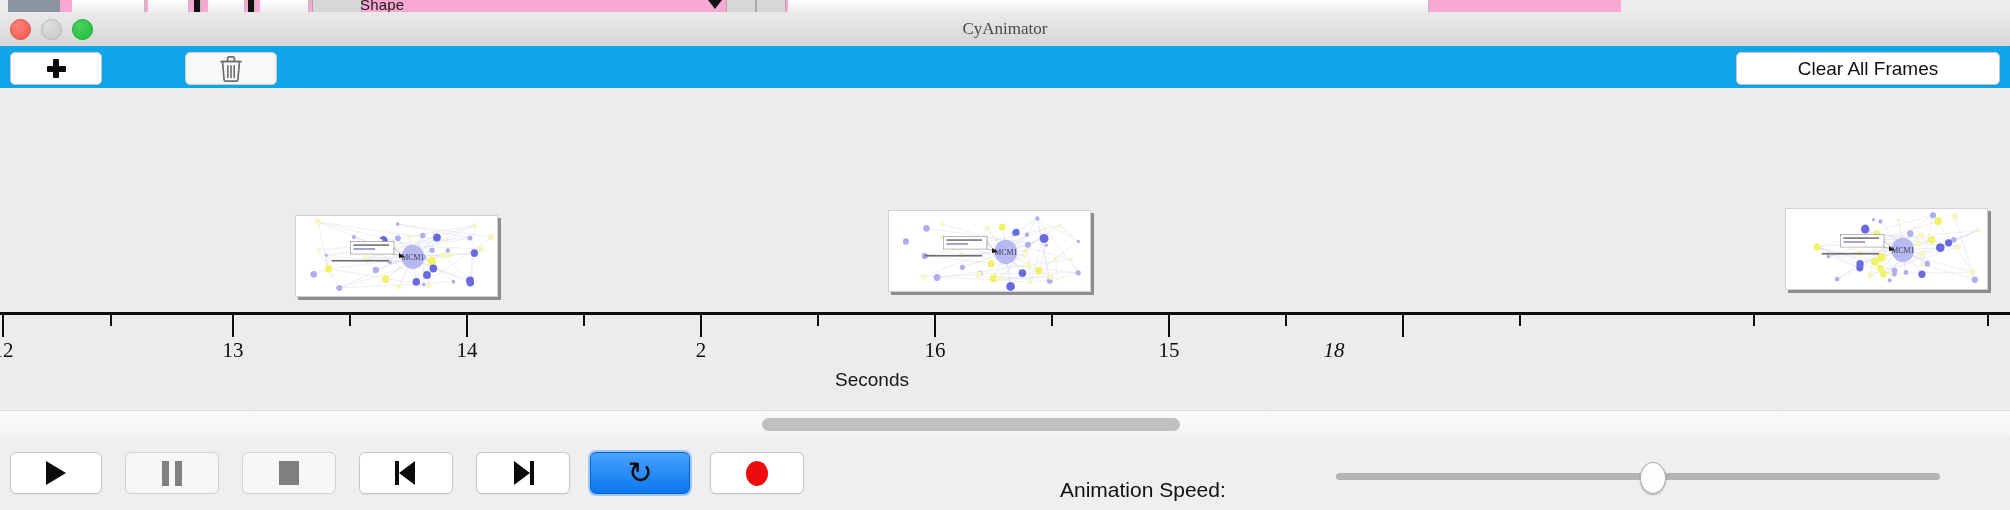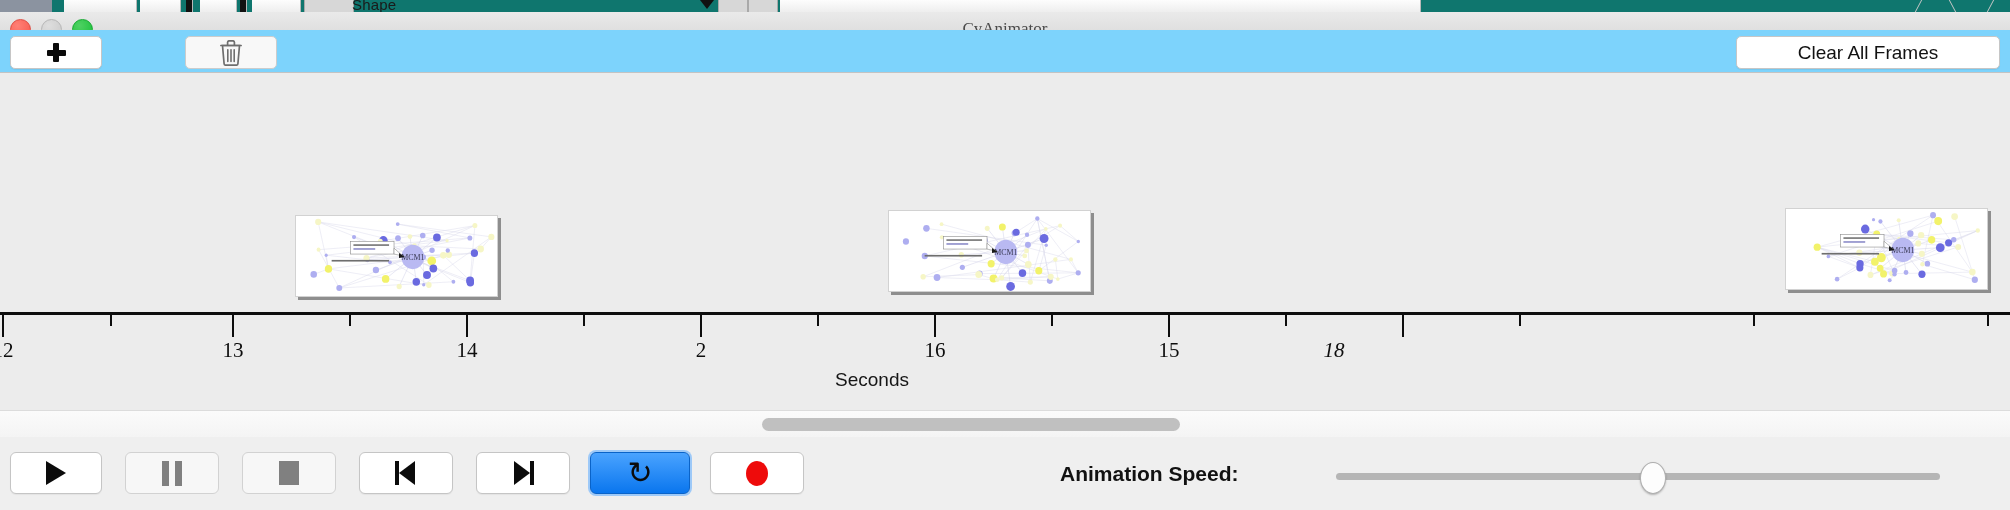--- a/index.html
+++ b/index.html
@@ -15,23 +15,23 @@
     position: relative;
     width: 2010px;
     height: 510px;
     overflow: hidden;
     background: #ececec;
   }
 
   
   .bg-strip {
     position: absolute;
-    left: 0; top: 0;
-    width: 2010px; height: 12px;
-    background: #0f766e;
+    left: 8px; top: 0;
+    width: 1613px; height: 12px;
+    background: #f9a8d4;
     overflow: hidden;
   }
   .bg-strip .bseg {
     position: absolute;
     top: 0; height: 12px;
     border-right: 1px solid #b9b9b9;
     background: linear-gradient(#fdfdfd, #eeeeee);
   }
   .bg-strip .bdark {
     position: absolute;
@@ -94,23 +94,23 @@
     border-radius: 50%;
     margin-right: 10px;
   }
   .l-close  { background: radial-gradient(circle at 35% 30%, #ff8076, #f6584c); border: 1px solid #df4a40; }
   .l-min    { background: radial-gradient(circle at 35% 30%, #dedede, #c9c9c9); border: 1px solid #b6b6b6; }
   .l-max    { background: radial-gradient(circle at 35% 30%, #4fd163, #17bf36); border: 1px solid #14a82f; }
 
   
   .toolbar {
     position: absolute;
-    left: 0; top: 30px;
+    left: 0; top: 46px;
     width: 2010px; height: 42px;
-    background: #7dd3fc;
+    background: #0ea5e9;
     border-bottom: 1px solid #c3c3c3;
   }
   .tbtn {
     position: absolute;
     border-radius: 5px;
     box-sizing: border-box;
     cursor: default;
     display: flex;
     align-items: center;
     justify-content: center;
@@ -304,26 +304,25 @@
   }
   .ico-loop { font-size: 30px; color: #0b0b0b; line-height: 1; font-family: "DejaVu Sans", sans-serif; }
   .ico-record {
     width: 22px; height: 25px;
     border-radius: 50%;
     background: #ee0b0b;
   }
 
   .speed-label {
     position: absolute;
-    left: 1060px; top: 25px;
+    left: 1060px; top: 41px;
     font-size: 21px;
     color: #111111;
     font-family: "Liberation Sans", sans-serif;
     white-space: nowrap;
-    font-weight: bold;
   }
   .slider-track {
     position: absolute;
     left: 1336px; top: 36px;
     width: 604px; height: 7px;
     background: #b5b5b5;
     border-radius: 4px;
     cursor: pointer;
   }
   .slider-thumb {

